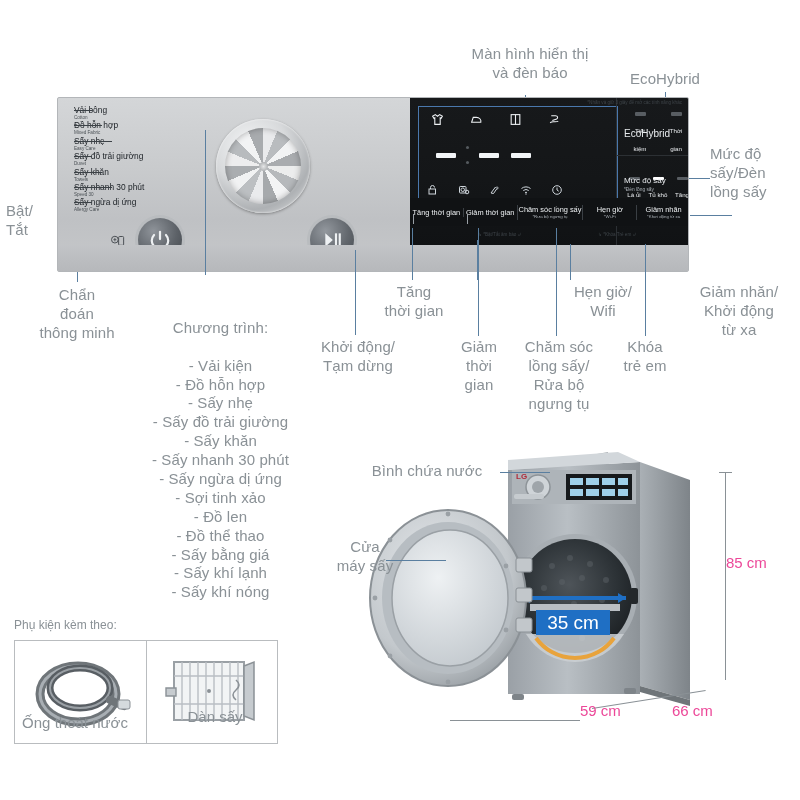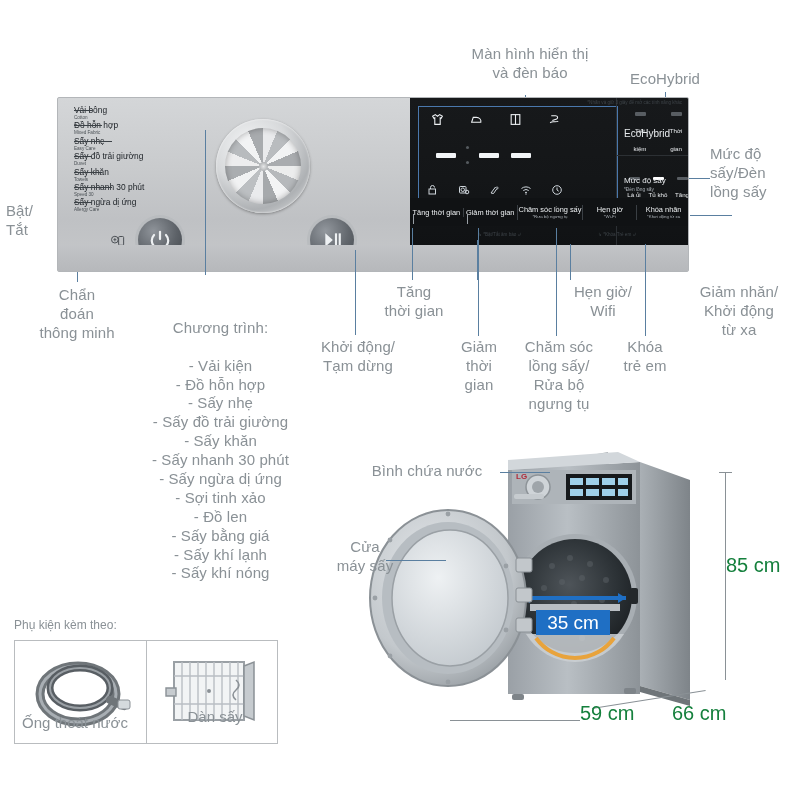--- a/index.html
+++ b/index.html
@@ -187,21 +187,21 @@
   #badgeTen {
     position:absolute; right:16px; bottom:4px; text-align:center; color:#2b3035;
     border-left:1px solid #9ea1a4; padding-left:8px;
   }
   #badgeTen .t { font-size:17px; font-weight:bold; line-height:17px; letter-spacing:-1px;}
   #badgeTen .w { font-size:3.4px; letter-spacing:.5px; }
 
   
   #dryerWrap { position:absolute; left:330px; top:448px; width:470px; height:300px; }
   .dimline { position:absolute; background:#8a9196; }
-  .dimlabel { position:absolute; color:#15803d; font-size:20px; }
+  .dimlabel { position:absolute; color:#ec4899; font-size:15px; }
 
   
   #accBox { position:absolute; left:14px; top:640px; width:264px; height:104px;
             border:1px solid #b9bcbf; display:flex; background:#fff; }
   #accBox .cell { flex:1; display:flex; flex-direction:column; align-items:center; justify-content:center; }
   #accBox .cell + .cell { border-left:1px solid #b9bcbf; }
   #accTitle { position:absolute; left:14px; top:618px; color:#8a9196; font-size:12px; }
   .acclabel { position:absolute; color:#8a9196; font-size:15px; text-align:center; }
 </style>
 </head>
@@ -455,21 +455,21 @@
       </div>
       <div class="bk">
         <div class="n1">Chăm sóc lồng sấy</div>
         <div class="n2">*Rửa bộ ngưng tụ</div>
       </div>
       <div class="bk">
         <div class="n1">Hẹn giờ</div>
         <div class="n2">*Wi-Fi</div>
       </div>
       <div class="bk">
-        <div class="n1">Khóa nhăn</div>
+        <div class="n1">Giảm nhăn</div>
         <div class="n2">*Khởi động từ xa</div>
       </div>
     </div>
 
     <div class="subnote" style="right:6px; top:2px; color:#3d4348;">*Nhấn và giữ 3 giây để mở các tính năng khác</div>
     <div class="subnote" style="left:420px; top:134px;">↳ *Bật/Tắt âm báo ↲</div>
     <div class="subnote" style="left:540px; top:134px;">↳ *Khóa Trẻ em ↲</div>
 
     <div id="badgeDual">
       <div class="d1">DUAL</div>
@@ -478,21 +478,21 @@
     </div>
     <div id="badgeTen">
       <div class="t">10</div>
       <div class="w">WARRANTY</div>
     </div>
   </div>
 
   <div class="leader v" style="left:205px; top:130px; height:145px;"></div>
   <div class="callout-text" style="left:118px; top:300px; width:205px;">
     <div>Chương trình:</div>
-    <div id="progCalloutList"><div>- Vải kiện</div><div>- Đồ hỗn hợp</div><div>- Sấy nhẹ</div><div>- Sấy đồ trải giường</div><div>- Sấy khăn</div><div>- Sấy nhanh 30 phút</div><div>- Sấy ngừa dị ứng</div><div>- Sợi tinh xảo</div><div>- Đồ len</div><div>- Sấy bằng giá</div><div>- Sấy khí lạnh</div><div>- Sấy khí nóng</div></div>
+    <div id="progCalloutList"><div>- Vải kiện</div><div>- Đồ hỗn hợp</div><div>- Sấy nhẹ</div><div>- Sấy đồ trải giường</div><div>- Sấy khăn</div><div>- Sấy nhanh 30 phút</div><div>- Sấy ngừa dị ứng</div><div>- Sợi tinh xảo</div><div>- Đồ len</div><div>- Đồ thể thao</div><div>- Sấy bằng giá</div><div>- Sấy khí lạnh</div><div>- Sấy khí nóng</div></div>
   </div>
 
   <div class="leader v" style="left:355px; top:250px; height:85px;"></div>
   <div class="callout-text" style="left:310px; top:338px; width:96px;">Khởi động/
 Tạm dừng</div>
 
   <div class="leader v" style="left:412px; top:228px; height:52px;"></div>
   <div class="callout-text" style="left:378px; top:283px; width:72px;">Tăng
 thời gian</div>
 

